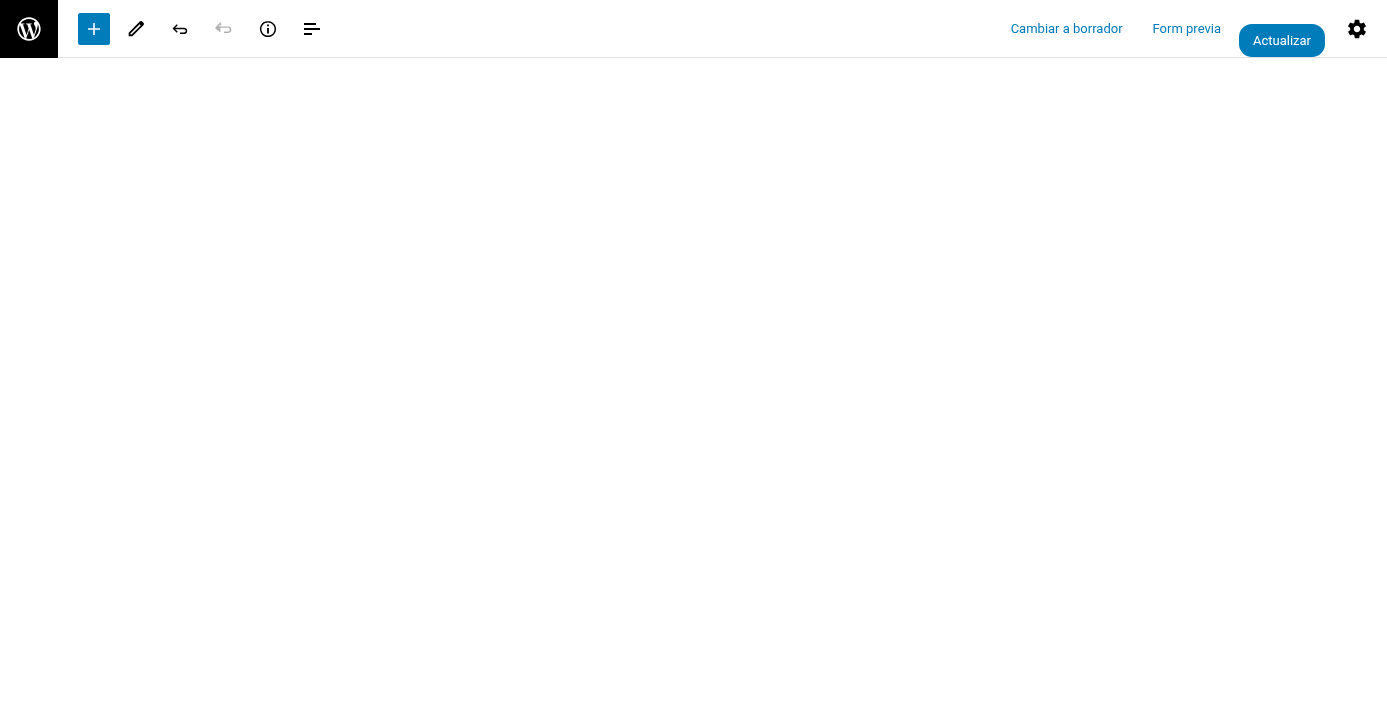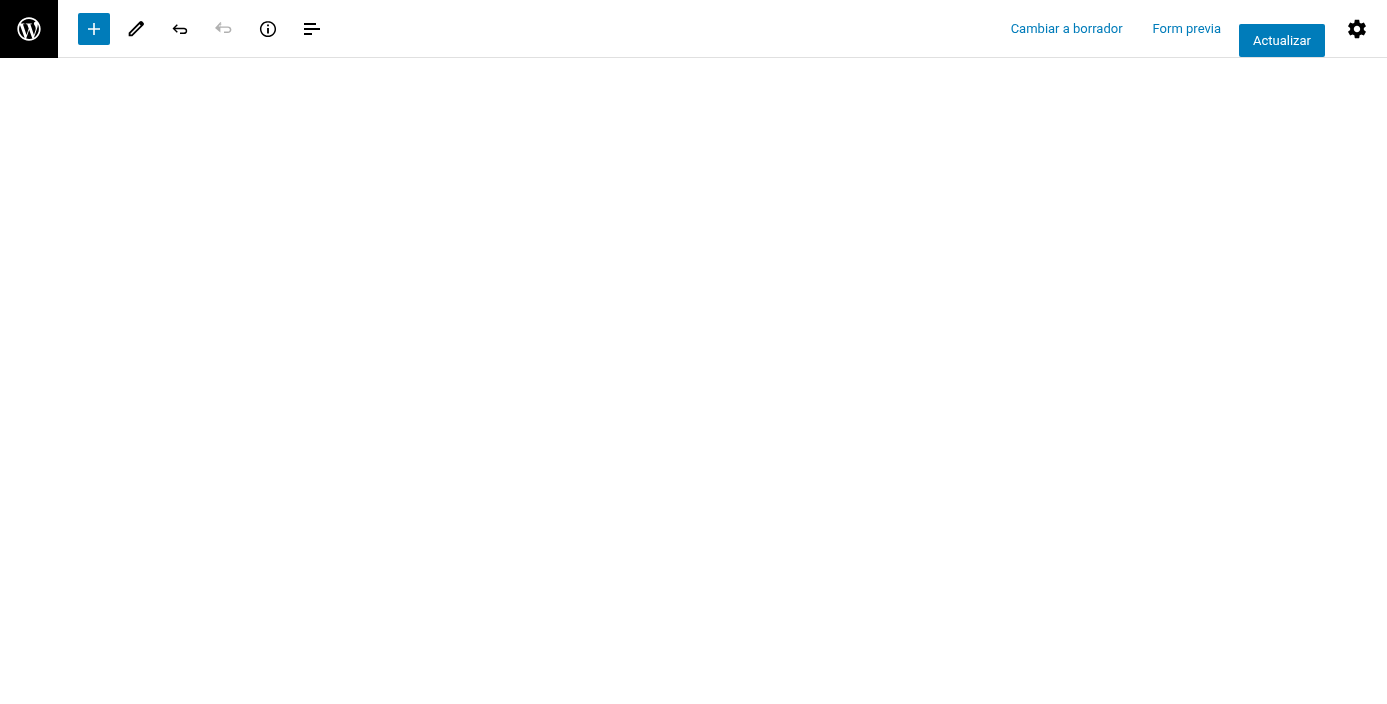--- a/index.html
+++ b/index.html
@@ -6,21 +6,21 @@
     body { font-family: -apple-system, BlinkMacSystemFont, "Segoe UI", Roboto, sans-serif; font-size: 13px; color: #1e1e1e; background: #fff; }
     
     .topbar { display: flex; align-items: center; height: 58px; border-bottom: 1px solid #e0e0e0; }
     .wp-logo { width: 58px; height: 58px; background: #000; display: flex; align-items: center; justify-content: center; }
     .wp-logo svg { fill: #fff; }
     .toolbar-left { display: flex; align-items: center; gap: 8px; padding-left: 20px; }
     .add-btn { width: 32px; height: 32px; background: #007cba; display: flex; align-items: center; justify-content: center; border-radius: 2px; }
     .tool-btn { width: 36px; height: 36px; display: flex; align-items: center; justify-content: center; }
     .toolbar-right { margin-left: auto; display: flex; align-items: center; gap: 6px; padding-right: 10px; }
     .link-btn { color: #007cba; padding: 8px 12px; font-size: 13px; cursor: pointer; }
-    .primary-btn { background: #007cba; color: #fff; padding: 9px 14px; font-size: 13px; border-radius: 2px; cursor: pointer; margin-top: 24px; }
+    .primary-btn { background: #007cba; color: #fff; padding: 9px 14px; font-size: 13px; border-radius: 13px; cursor: pointer; margin-top: 24px; }
     .settings-btn { width: 40px; height: 40px; display: flex; align-items: center; justify-content: center; margin-left: 6px; }
     
     .editor-area { position: relative; padding-top: 90px; }
     .page-title { font-size: 39px; font-weight: 700; position: absolute; left: 289px; top: 140px; letter-spacing: -0.5px; }
     
     .block-toolbar { position: absolute; left: 289px; top: 165px; display: flex; background: #fff; border: 1px solid #1e1e1e; }
     .block-toolbar-item { width: 48px; height: 42px; display: flex; align-items: center; justify-content: center; }
     .block-toolbar-item + .block-toolbar-item { border-left: 1px solid #1e1e1e; }
     
     .gf-block { position: absolute; left: 289px; top: 223px; width: 839px; border: 1px solid #1e1e1e; padding: 14px 0 32px 0; display: flex; flex-direction: column; align-items: center; }

